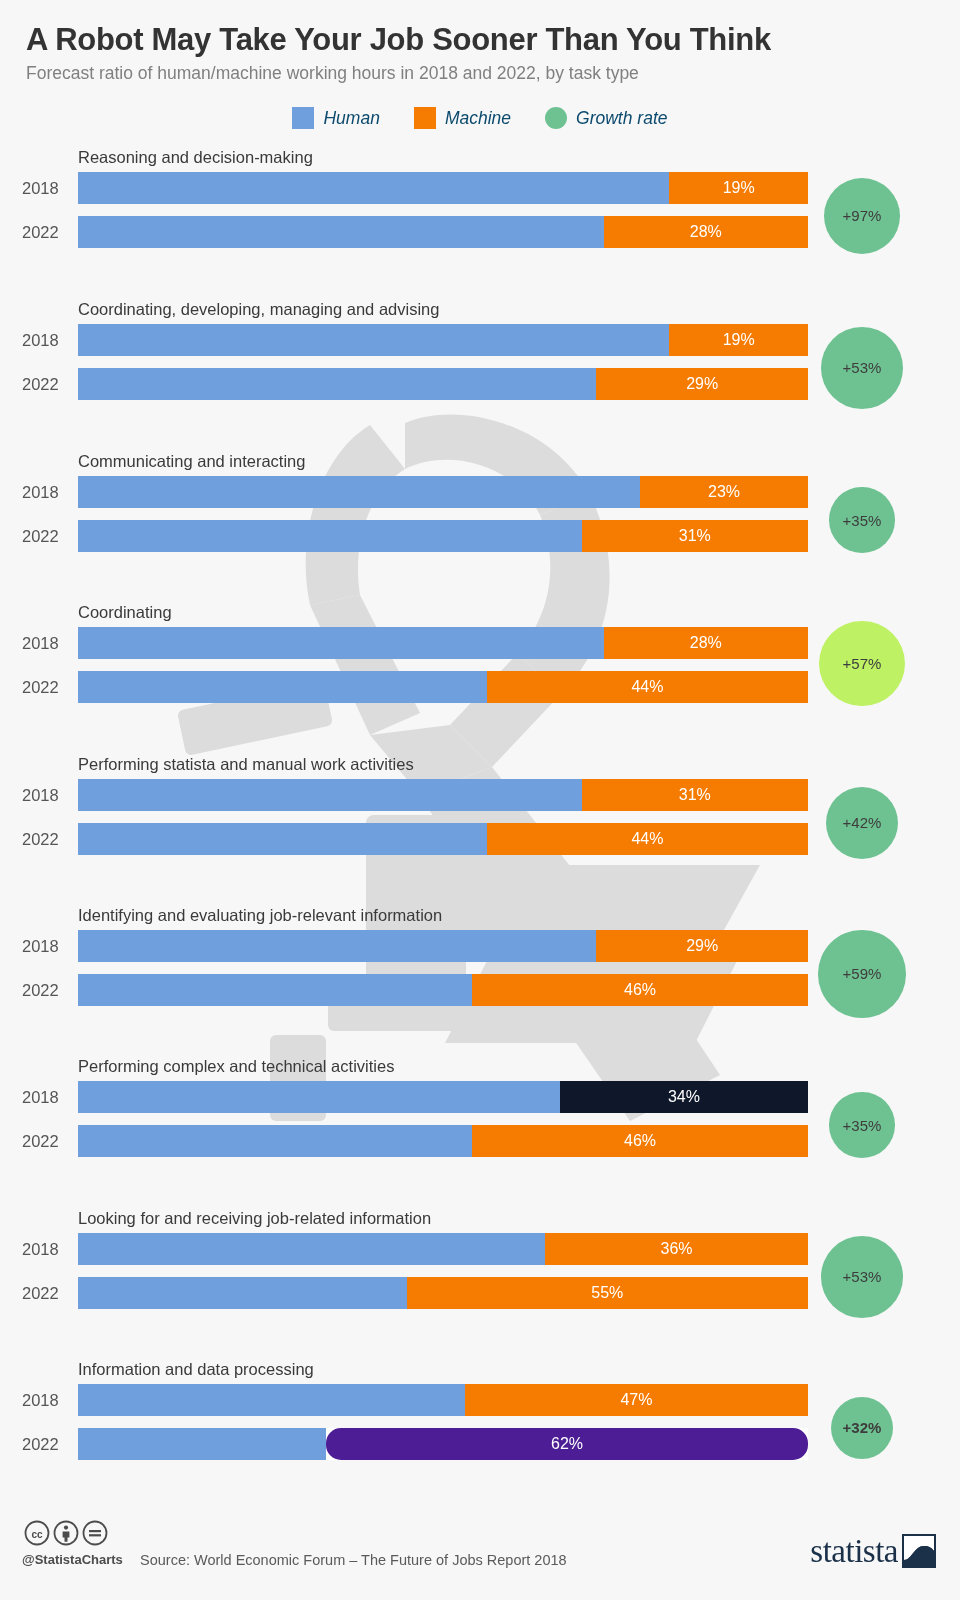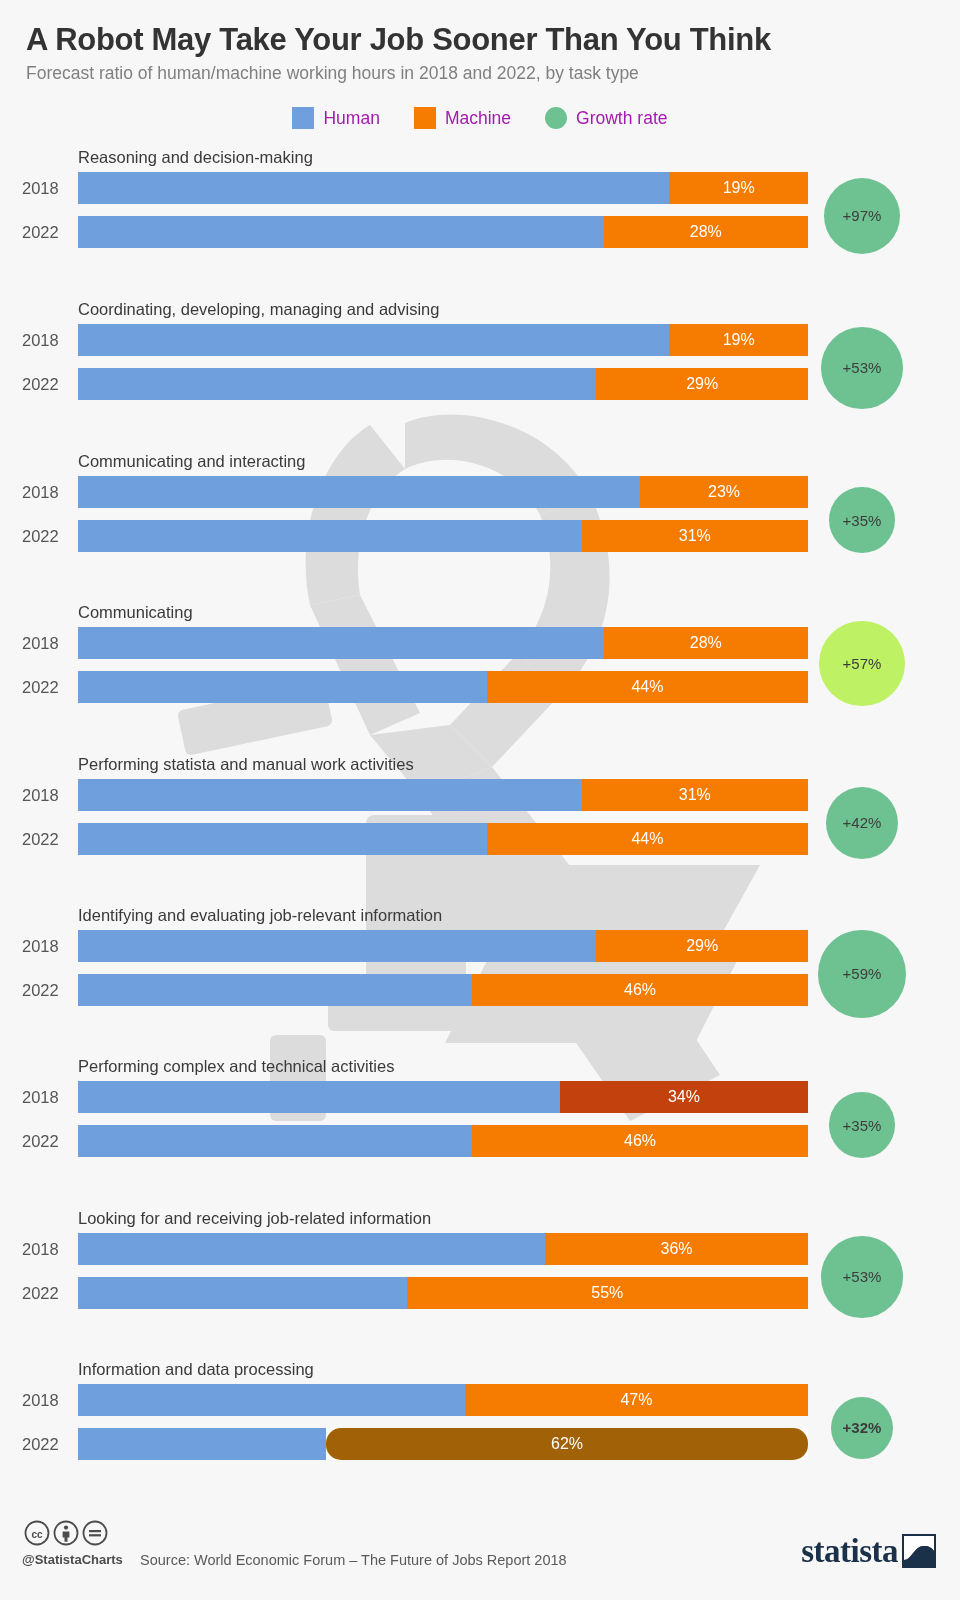--- a/index.html
+++ b/index.html
@@ -49,21 +49,21 @@
     width:960px;
     display:flex;
     justify-content:center;
     align-items:center;
     gap:34px;
     z-index:2;
   }
   .legend-item { display:flex; align-items:center; gap:9px; }
   .legend-swatch { width:22px; height:22px; display:block; }
   .legend-swatch.round { border-radius:50%; }
-  .legend-label { font-size:17.5px; color:#a21caf; }
+  .legend-label { font-size:17.5px; color:#0c4a6e;font-style:italic; }
 
   
   #chart { position:absolute; left:0; top:0; width:960px; height:1600px; z-index:2; }
 
   .group { position:absolute; left:0; width:960px; }
   .group-title {
     position:absolute;
     left:78px;
     top:0;
     font-size:16.5px;
@@ -158,21 +158,21 @@
   #statista-logo {
     position:absolute;
     right:24px; top:34px;
     display:flex;
     align-items:center;
     gap:4px;
   }
   #statista-word {
     font-family:"Liberation Serif", serif;
     font-size:33px;
-    font-weight:bold;
+    font-weight:normal;
     color:#1b3049;
     letter-spacing:-0.5px;
     line-height:1;
   }
 </style>
 </head>
 <body>
 
 <div id="page">
 
@@ -291,21 +291,21 @@
             <div class="seg-machine" style="width: 226.3px; background: rgb(245, 124, 0);">
               <span class="seg-value">31%</span>
             </div>
           </div>
         </div>
         <div class="growth-circle" style="width: 65.5px; height: 65.5px; left: 829.25px; top: 35.25px; background: rgb(110, 194, 146);">
           <span class="growth-value">+35%</span>
         </div>
       </div>
       <div class="group" style="top: 603px;">
-        <div class="group-title">Communicating</div>
+        <div class="group-title">Coordinating</div>
         <div class="row row-2018">
           <div class="year-label">2018</div>
           <div class="bar">
             <div class="seg-human" style="width: 525.6px; background: rgb(111, 159, 221);"></div>
             <div class="seg-machine" style="width: 204.4px; background: rgb(245, 124, 0);">
               <span class="seg-value">28%</span>
             </div>
           </div>
         </div>
         <div class="row row-2022">
@@ -368,21 +368,21 @@
         <div class="growth-circle" style="width: 87.1px; height: 87.1px; left: 818.45px; top: 24.45px; background: rgb(110, 194, 146); text-align: right;">
           <span class="growth-value">+59%</span>
         </div>
       </div>
       <div class="group" style="top: 1057px;">
         <div class="group-title">Performing complex and technical activities</div>
         <div class="row row-2018">
           <div class="year-label">2018</div>
           <div class="bar">
             <div class="seg-human" style="width: 481.8px; background: rgb(111, 159, 221);"></div>
-            <div class="seg-machine" style="width: 248.2px; background: #c2410c;">
+            <div class="seg-machine" style="width: 248.2px; background: #0f172a;">
               <span class="seg-value">34%</span>
             </div>
           </div>
         </div>
         <div class="row row-2022">
           <div class="year-label">2022</div>
           <div class="bar">
             <div class="seg-human" style="width: 394.2px; background: rgb(111, 159, 221);"></div>
             <div class="seg-machine" style="width: 335.8px; background: rgb(245, 124, 0);">
               <span class="seg-value">46%</span>
@@ -425,21 +425,21 @@
             <div class="seg-human" style="width: 386.9px; background: rgb(111, 159, 221);"></div>
             <div class="seg-machine" style="width: 343.1px; background: rgb(245, 124, 0);">
               <span class="seg-value">47%</span>
             </div>
           </div>
         </div>
         <div class="row row-2022">
           <div class="year-label">2022</div>
           <div class="bar">
             <div class="seg-human" style="width: 277.4px; background: rgb(111, 159, 221);"></div>
-            <div class="seg-machine" style="width: 539px; background: #a16207; border-radius: 15px;">
+            <div class="seg-machine" style="width: 539px; background: #4c1d95; border-radius: 15px;">
               <span class="seg-value">62%</span>
             </div>
           </div>
         </div>
         <div class="growth-circle" style="width: 62.8px; height: 62.8px; left: 830.6px; top: 36.6px; background: rgb(110, 194, 146); font-weight: bold;">
           <span class="growth-value">+32%</span>
         </div>
       </div>
     </div>
 

